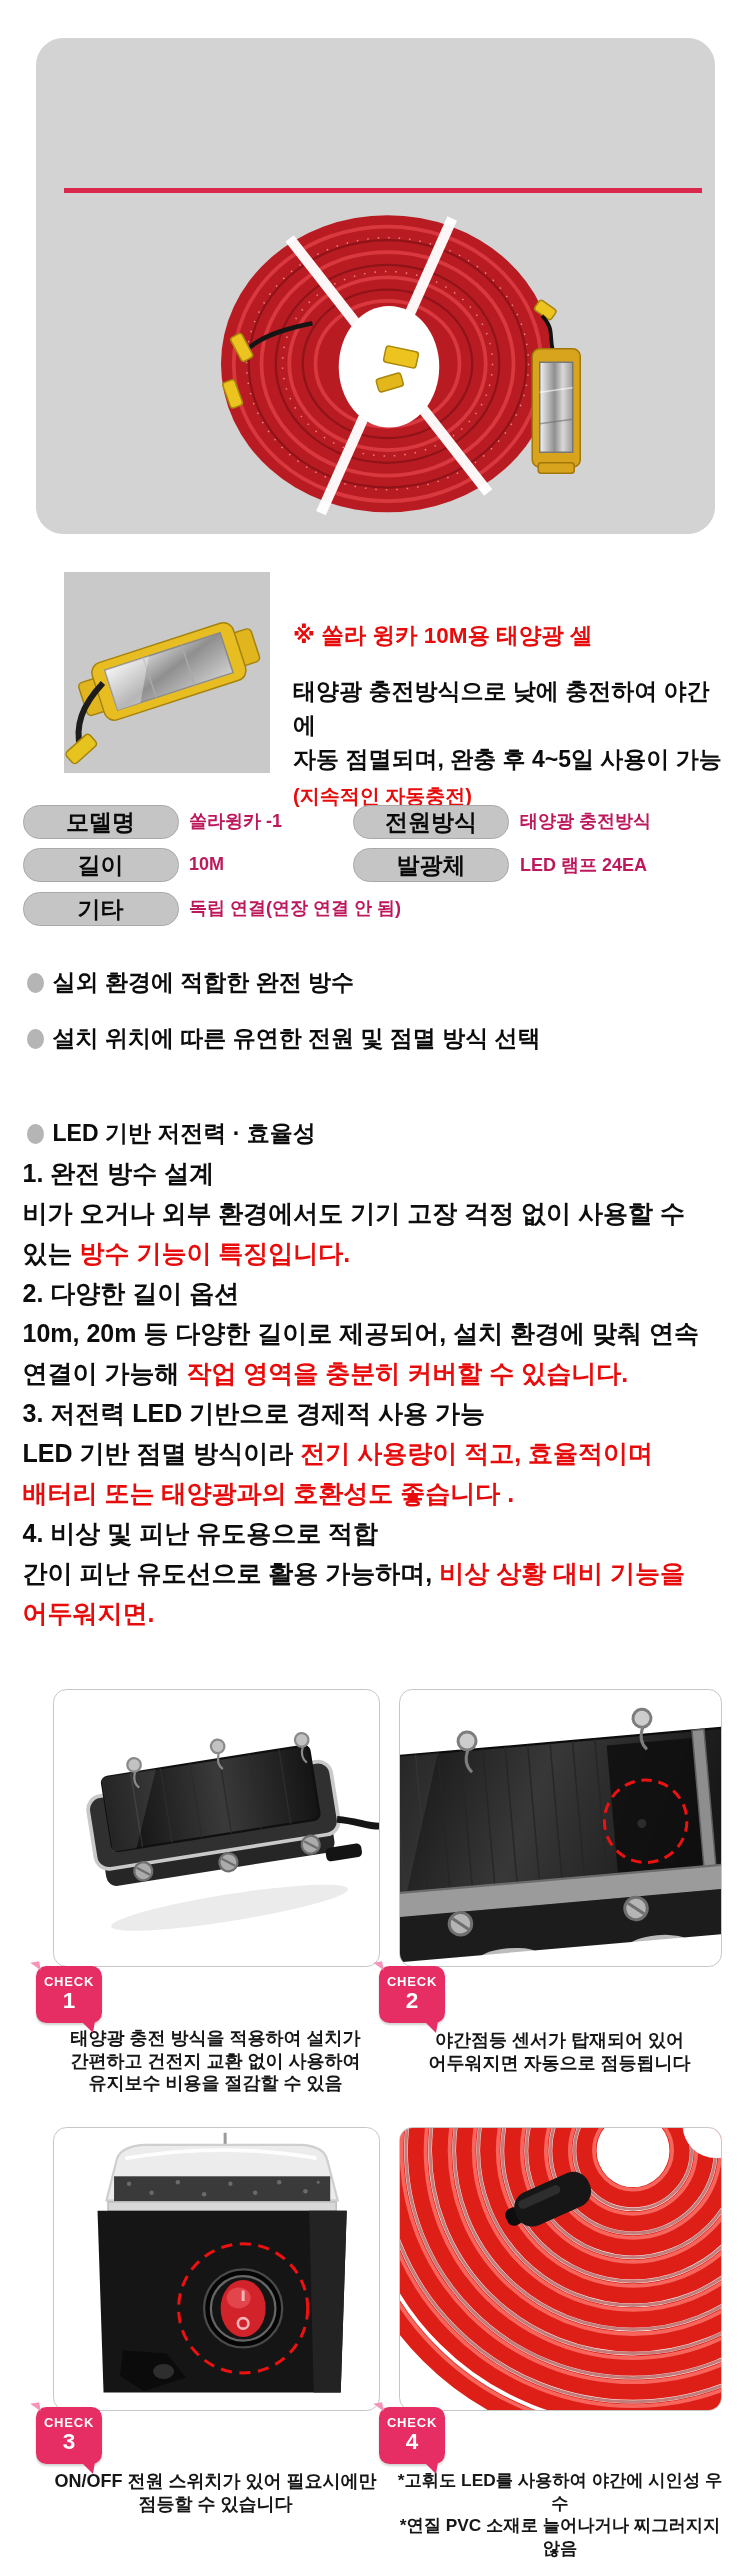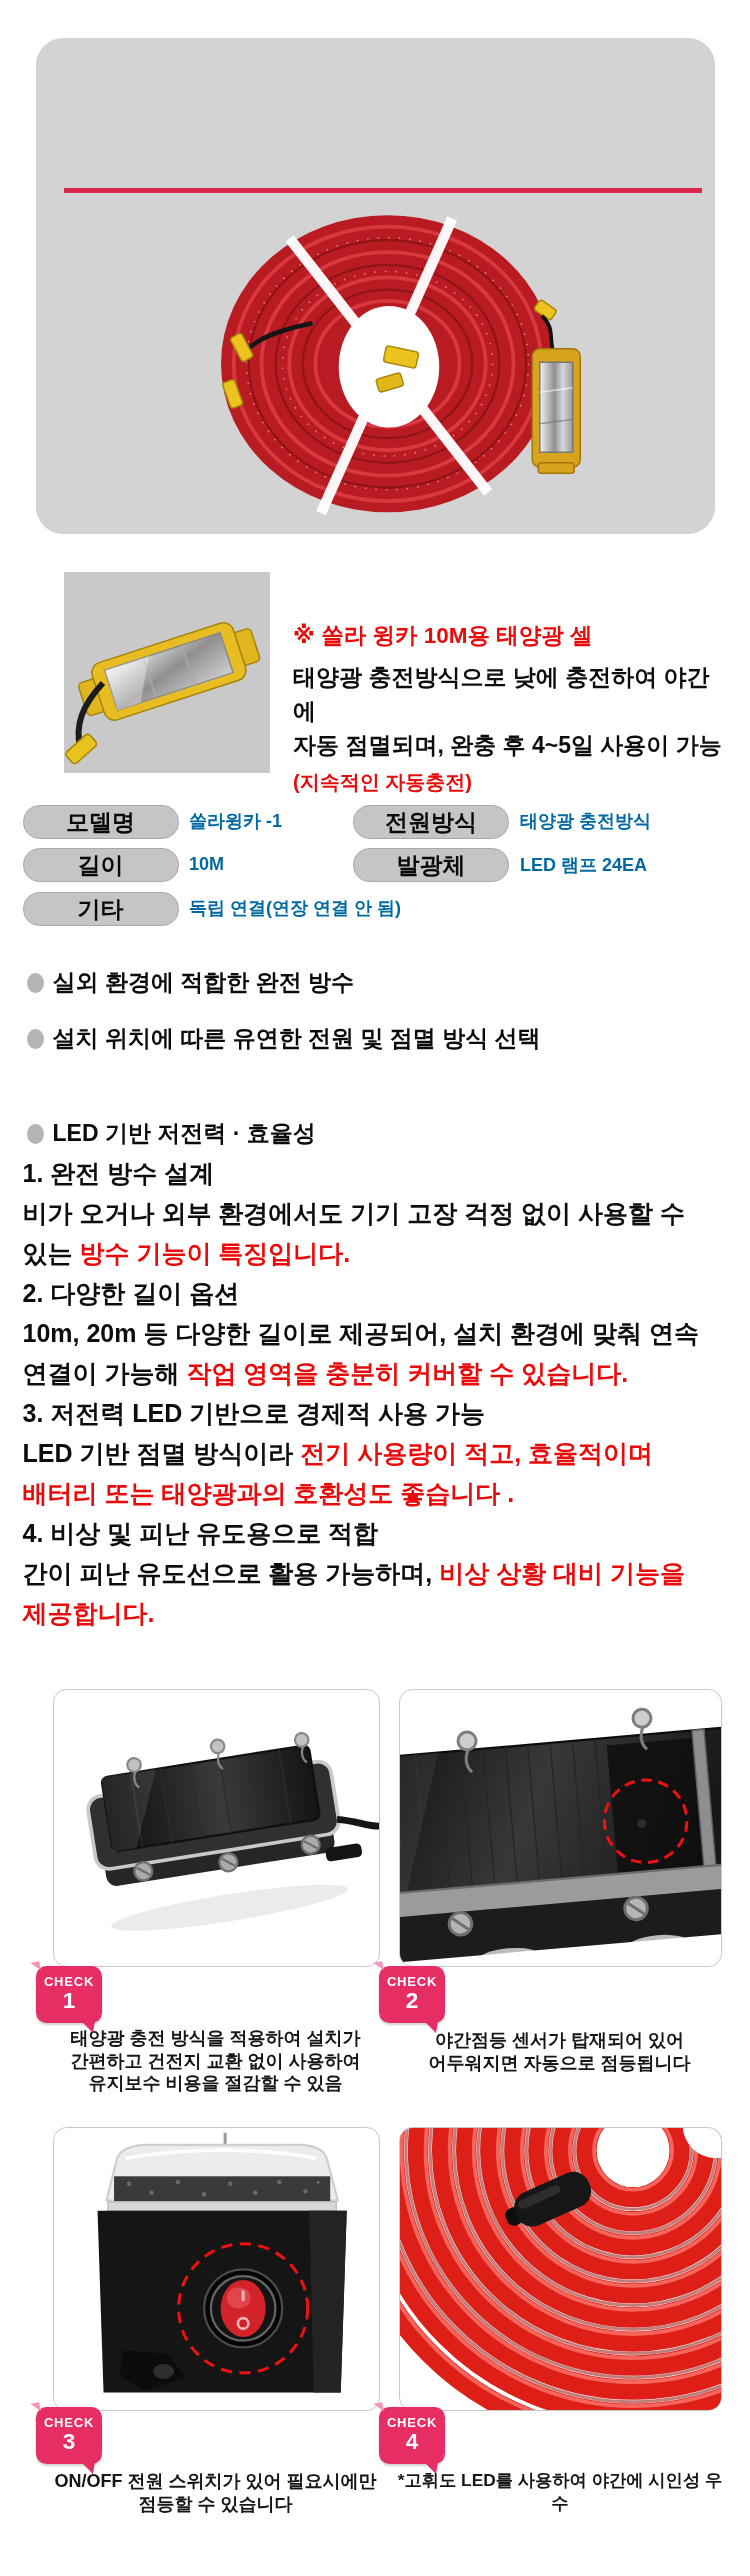--- a/index.html
+++ b/index.html
@@ -15,28 +15,28 @@
   }
   
   .hero-card{position:absolute;left:36px;top:38px;width:679px;height:496px;background:var(--card);border-radius:27px;}
   .hero-title{position:absolute;left:0;right:0;top:44px;text-align:center;font-size:90px;font-weight:900;color:#090909;line-height:1.05;letter-spacing:-1.5px;}
   .hero-underline{position:absolute;left:28px;top:150px;width:638px;height:4.5px;background:var(--underline);}
   .hero-photo{position:absolute;left:164px;top:171px;width:393px;height:317px;}
 
   
   .solar-photo-box{position:absolute;left:64px;top:572px;width:206px;height:201px;background:#c9c9c9;}
   .solar-note-text{position:absolute;left:293px;top:620px;width:435px;}
-  .sn-title{color:var(--red);font-size:22.5px;font-weight:800;margin-bottom:9px;}
+  .sn-title{color:var(--red);font-size:22.5px;font-weight:800;margin-bottom:23px;}
   .sn-line{font-size:23px;font-weight:800;color:#0d0d0d;line-height:34px;}
   .sn-high{color:var(--red);font-size:20px;font-weight:800;line-height:36px;margin-top:1.5px;}
 
   
   .pill{position:absolute;width:154px;height:32px;background:#c5c5c5;border:0.8px solid #a9a9a9;border-radius:16.5px;
         display:flex;align-items:center;justify-content:center;font-size:23px;font-weight:800;color:#0a0a0a;}
-  .spec-value{position:absolute;font-size:18px;font-weight:700;color:#0369a1;height:33px;display:flex;align-items:center;}
+  .spec-value{position:absolute;font-size:18px;font-weight:700;color:#be185d;height:33px;display:flex;align-items:center;}
 
   
   .bullet-row{position:absolute;left:27px;display:flex;align-items:center;gap:9px;height:25.5px;}
   .dot{width:16.5px;height:20px;background:#b5b5b5;border-radius:50%;flex:0 0 auto;}
   .b-text{font-size:23px;font-weight:800;color:#0c0c0c;white-space:nowrap;}
 
   
   .features{position:absolute;left:22.5px;top:1153px;width:713px;}
   .f-line{font-size:25px;font-weight:800;line-height:40px;color:#0d0d0d;white-space:nowrap;}
   .f-line .red{color:var(--red);}
@@ -166,21 +166,21 @@
     <div class="f-line"><span>비가 오거나 외부 환경에서도 기기 고장 걱정 없이 사용할 수</span></div>
     <div class="f-line"><span>있는 </span><span class="red">방수 기능이 특징입니다.</span></div>
     <div class="f-line"><span>2. 다양한 길이 옵션</span></div>
     <div class="f-line"><span>10m, 20m 등 다양한 길이로 제공되어, 설치 환경에 맞춰 연속</span></div>
     <div class="f-line"><span>연결이 가능해 </span><span class="red">작업 영역을 충분히 커버할 수 있습니다.</span></div>
     <div class="f-line"><span>3. 저전력 LED 기반으로 경제적 사용 가능</span></div>
     <div class="f-line"><span>LED 기반 점멸 방식이라 </span><span class="red">전기 사용량이 적고, 효율적이며</span></div>
     <div class="f-line"><span class="red">배터리 또는 태양광과의 호환성도 좋습니다 .</span></div>
     <div class="f-line"><span>4. 비상 및 피난 유도용으로 적합</span></div>
     <div class="f-line"><span>간이 피난 유도선으로 활용 가능하며, </span><span class="red">비상 상황 대비 기능을</span></div>
-    <div class="f-line"><span class="red">제공합니다.</span></div>
+    <div class="f-line"><span class="red">어두워지면.</span></div>
   </div>
 
 <div class="panel" style="left:53px;top:1689px;width:325px;height:276px;">
   <svg viewBox="0 0 433 368" width="325" height="276">
     <defs>
       <linearGradient id="darkP1" x1="0" y1="0" x2="1" y2="0">
         <stop offset="0" stop-color="#0c0c0c"></stop>
           <stop offset="0.55" stop-color="#3a3a3a"></stop>
           <stop offset="1" stop-color="#141414"></stop>
       </linearGradient>
@@ -374,14 +374,15 @@
       <rect x="158" y="80" width="60" height="12" rx="6" fill="#333333" opacity="0.8"></rect>
     </g>
   </svg>
 </div>
 <div class="badge" style="left:379px;top:2407px;">
   <div class="w">CHECK</div>
   <div class="n">4</div>
 </div>
 <div class="caption" style="left:393px;top:2469px;width:334px;font-size:17.3px;">
   <div>*고휘도 LED를 사용하여 야간에 시인성 우수</div>
+  <div>*연질 PVC 소재로 늘어나거나 찌그러지지 않음</div>
 </div>
 
 
 </body></html>

